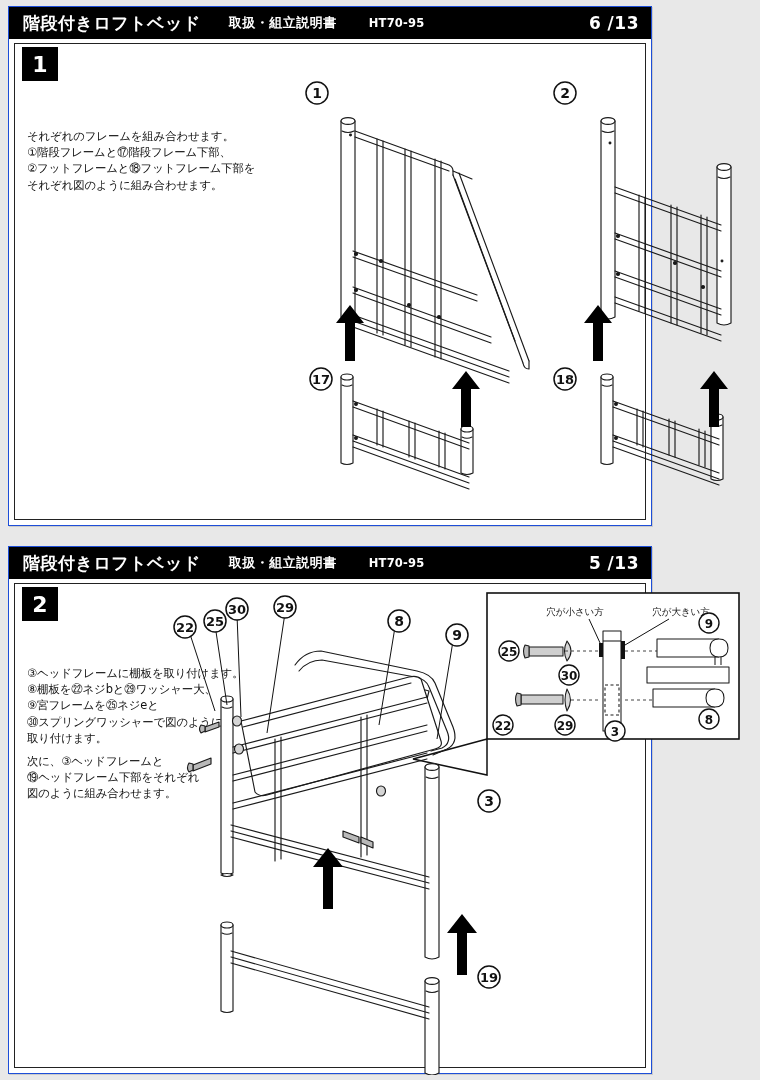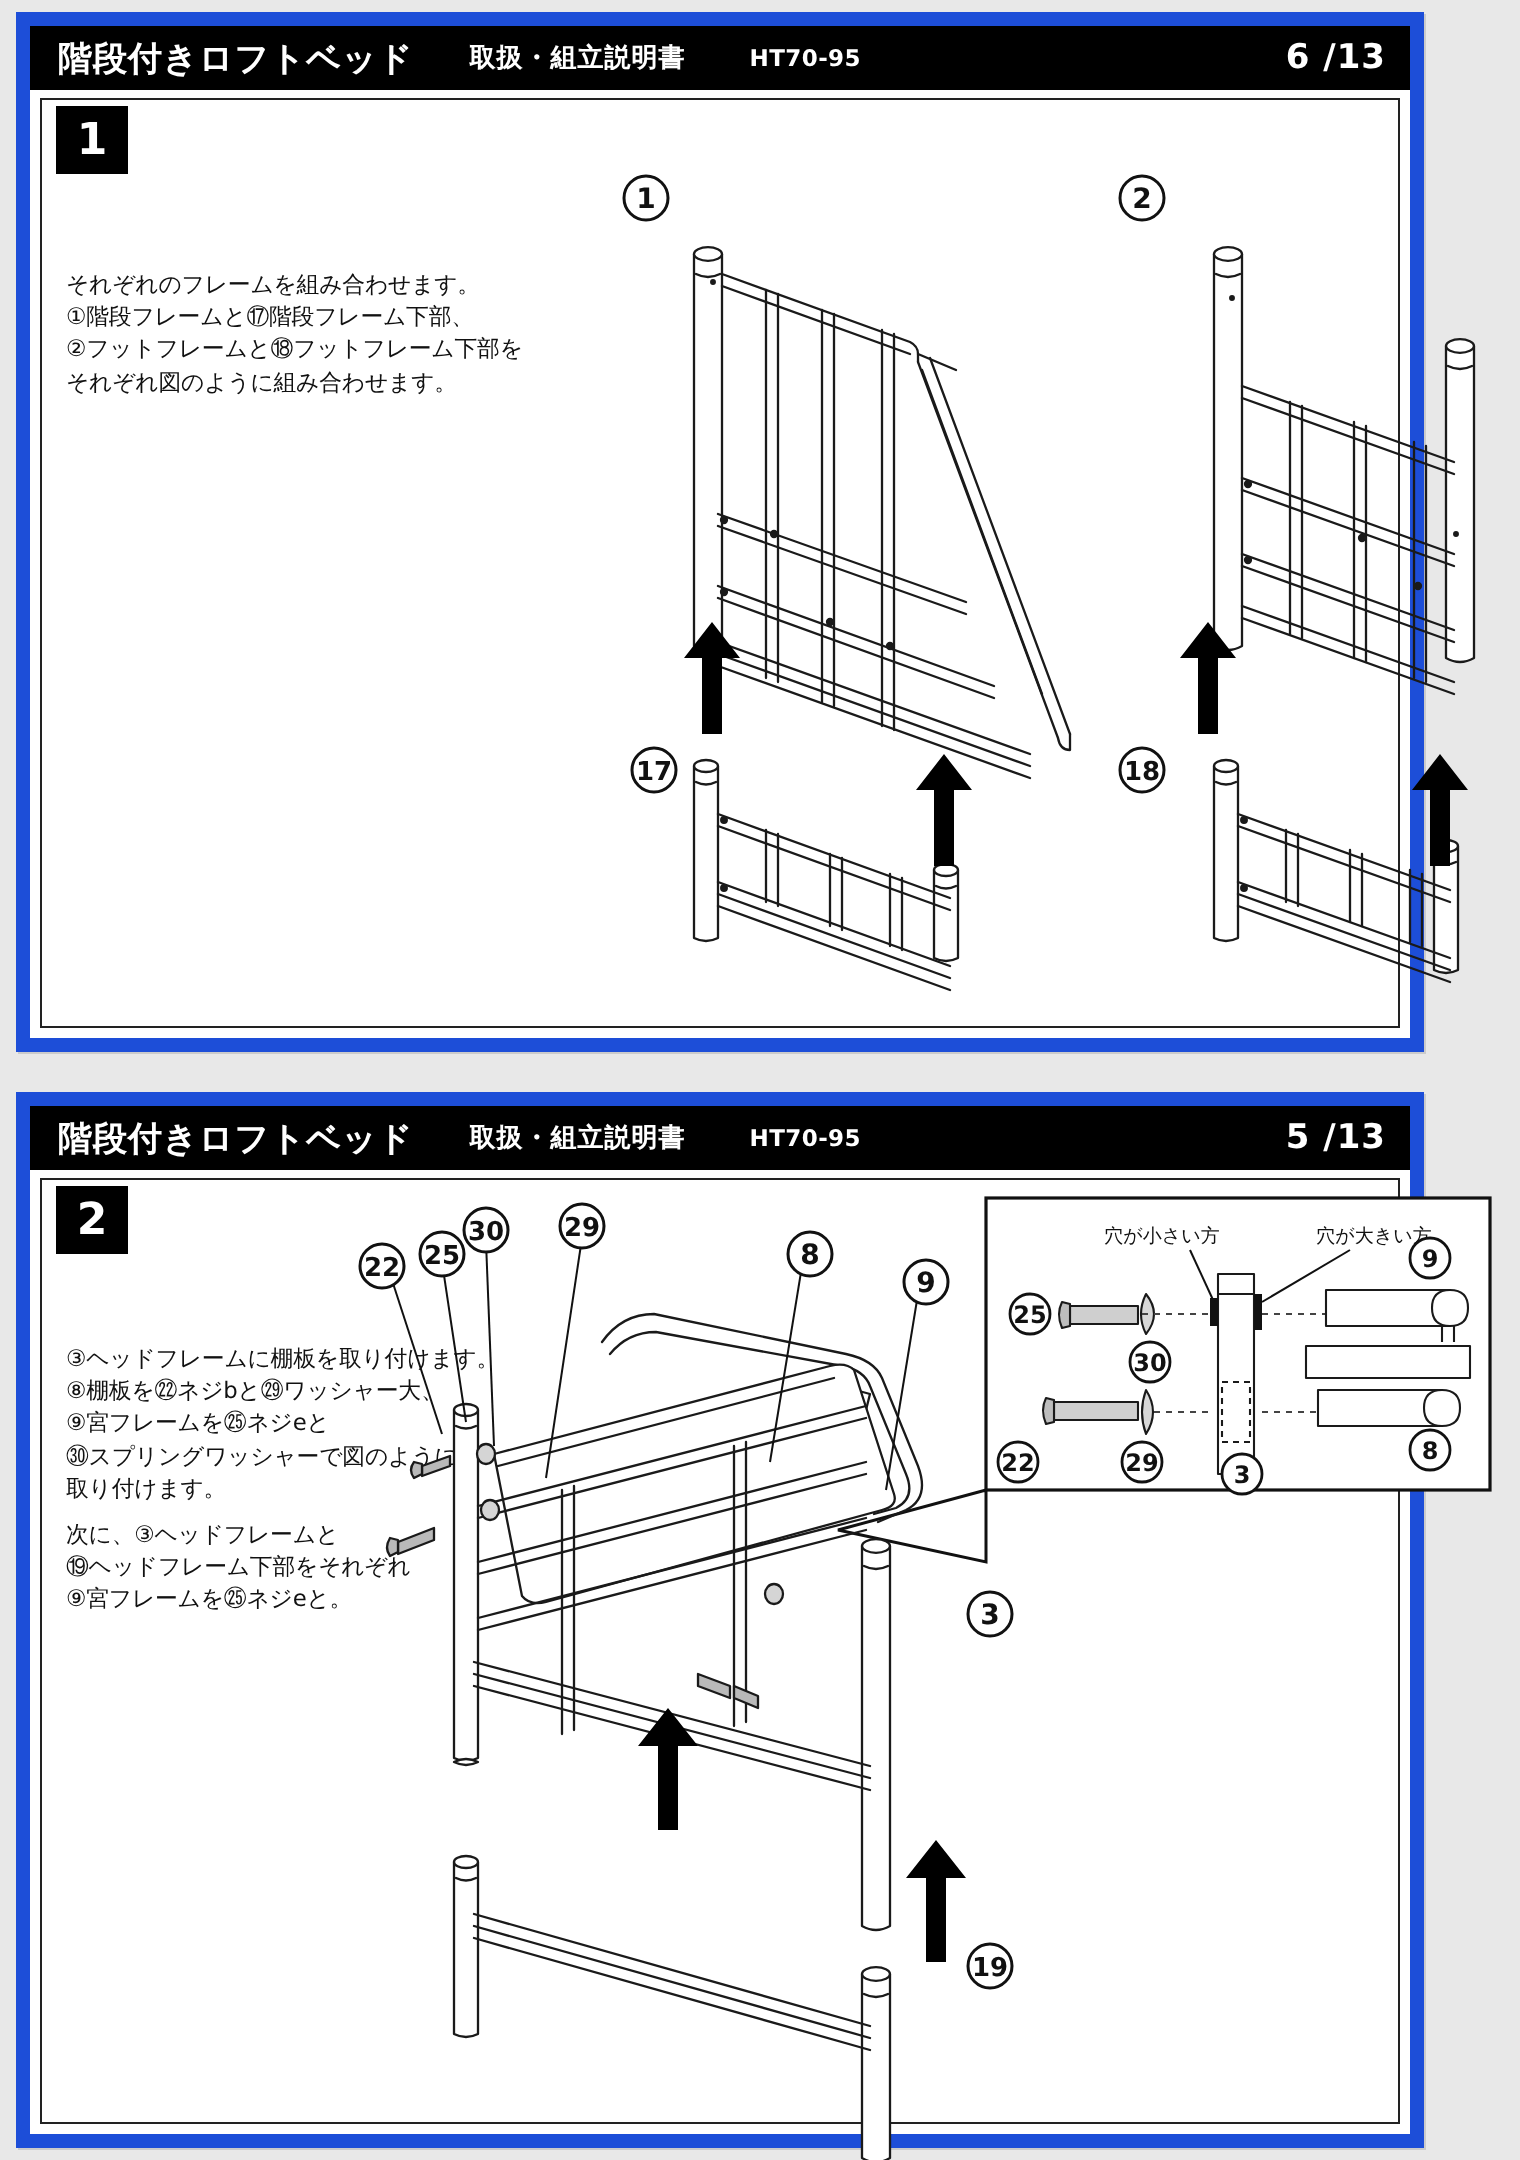--- a/index.html
+++ b/index.html
@@ -8,23 +8,23 @@
     width: 760px;
     height: 1080px;
     background: #e8e8e8;
     font-family: "DejaVu Sans", "Liberation Sans", sans-serif;
     overflow: hidden;
   }
 
   .page {
     position: absolute;
     left: 8px;
-    width: 704px;
+    width: 644px;
     background: #ffffff;
-    border: 7px solid #1d4ed8;
+    border: 1px solid #1d4ed8;
     box-shadow: 1px 1px 0 rgba(0,0,0,0.12);
   }
   #page-4 { top: 6px;  height: 520px; }
   #page-5 { top: 546px; height: 528px; }
 
   
   .header {
     position: relative;
     height: 32px;
     background: #000000;
@@ -300,21 +300,21 @@
 
     <div class="step-badge">2</div>
 
     <div class="instr" id="instr-2a">③ヘッドフレームに棚板を取り付けます。
 ⑧棚板を㉒ネジbと㉙ワッシャー大、
 ⑨宮フレームを㉕ネジeと
 ㉚スプリングワッシャーで図のように
 取り付けます。</div>
     <div class="instr" id="instr-2b">次に、③ヘッドフレームと
 ⑲ヘッドフレーム下部をそれぞれ
-⑨宮フレームを㉕ネジeと。</div>
+図のように組み合わせます。</div>
 
     <div class="art">
       <svg width="744" height="496" viewBox="0 0 744 496">
 
         <g>
 
           <path d="M404 180 L478 160 L478 196 Z" fill="#ffffff" stroke="#111" stroke-width="1.5"></path>
           <rect x="478" y="14" width="252" height="146" fill="#ffffff" stroke="#111" stroke-width="1.6"></rect>
 
           <g stroke="#1a1a1a" stroke-width="1.05" fill="#ffffff" stroke-linejoin="round">

